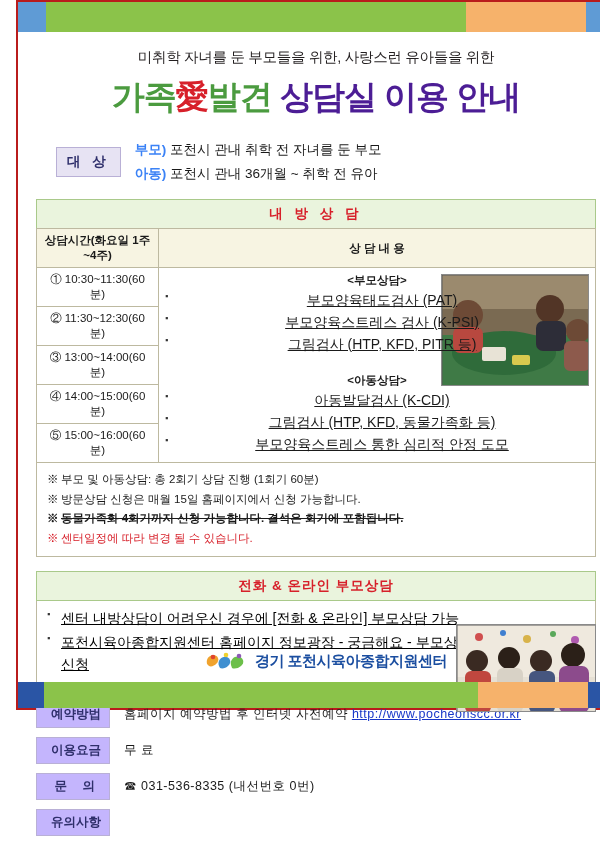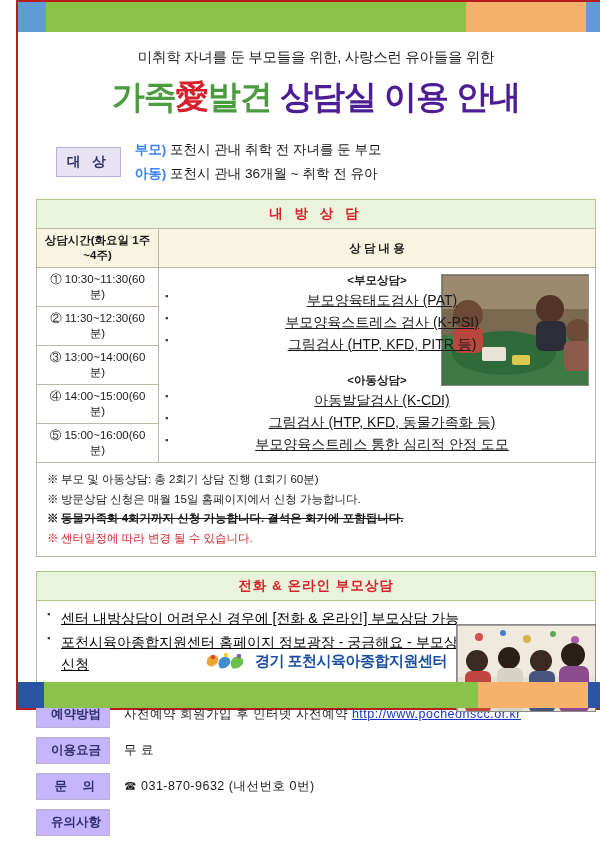--- a/index.html
+++ b/index.html
@@ -284,29 +284,29 @@
 
     <div class="sec-head thin">전화 &amp; 온라인 부모상담</div>
     <div class="tel-box">
       <div class="bullet">센터 내방상담이 어려우신 경우에 [전화 &amp; 온라인] 부모상담  가능</div>
       <div class="bullet">포천시육아종합지원센터 홈페이지 정보광장 - 궁금해요 - 부모상담 - 전화 &amp; 온라인 신청</div>
     </div>
 
     <div class="info">
       <div class="info-row">
         <div class="info-tag">예약방법</div>
-        <div class="info-val"><span>사전예약 회원가입 후 인터넷 사전예약 </span><a href="#">http://www.pocheonscc.or.kr</a></div>
+        <div class="info-val"><span>홈페이지 예약방법 후 인터넷 사전예약 </span><a href="#">http://www.pocheonscc.or.kr</a></div>
       </div>
       <div class="info-row">
         <div class="info-tag">이용요금</div>
         <div class="info-val">무 료</div>
       </div>
       <div class="info-row">
         <div class="info-tag spaced">문 의</div>
-        <div class="info-val phone">☎ 031-870-9632 (내선번호 0번)</div>
+        <div class="info-val phone">☎ 031-536-8335 (내선번호 0번)</div>
       </div>
       <div class="info-row">
         <div class="info-tag">유의사항</div>
       </div>
     </div>
 
     <div class="photo2">
       <svg width="140" height="88" viewBox="0 0 140 88">
         <rect x="0" y="0" width="140" height="88" fill="#e6e0d4"></rect>
         <rect x="0" y="0" width="140" height="52" fill="#efe9de"></rect>

